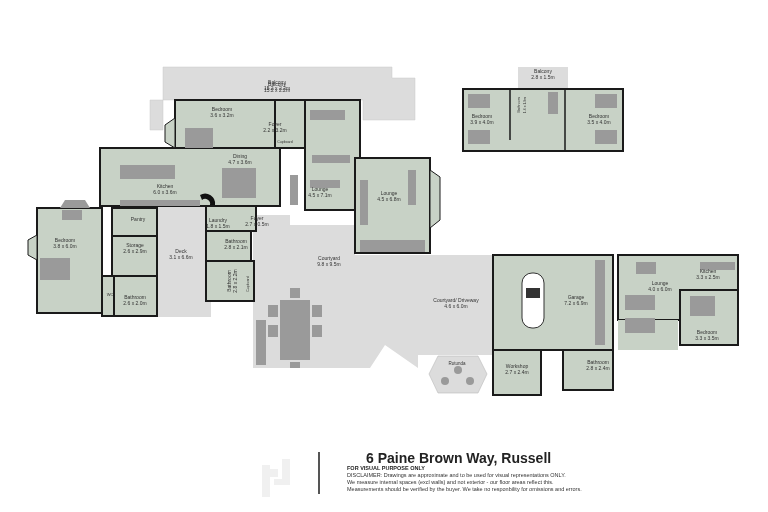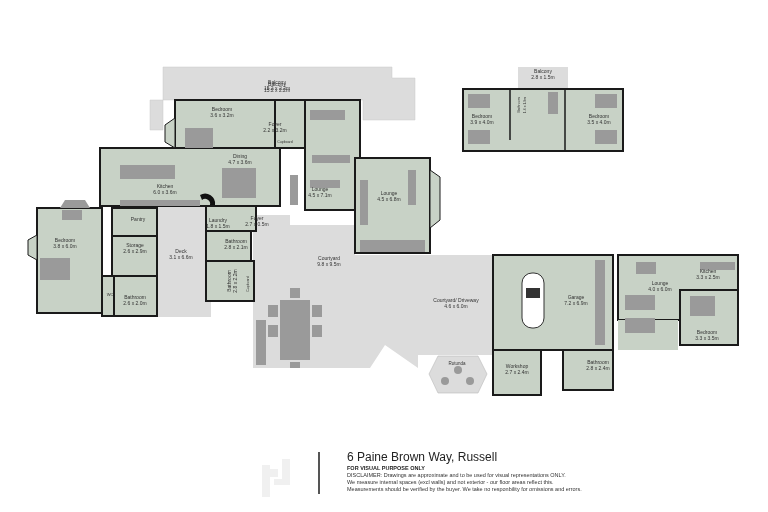--- a/index.html
+++ b/index.html
@@ -5,21 +5,21 @@
   html, body { margin:0; padding:0; background:#ffffff; }
   body { width:768px; height:512px; position:relative; overflow:hidden;
          font-family:"Liberation Sans", sans-serif; }
   .plan { position:absolute; left:0; top:0; width:768px; height:440px; }
   .lbl { position:absolute; font-size:5px; line-height:6px; color:#333; text-align:center;
          transform:translate(-50%,-50%); white-space:nowrap; }
   .lbl .n { display:block; }
   .lbl.v { transform:translate(-50%,-50%) rotate(-90deg); }
   .logo { position:absolute; left:258px; top:455px; width:44px; height:44px; }
   .divider { position:absolute; left:318px; top:452px; width:2px; height:42px; background:#555; }
-  .title { position:absolute; left:347px; top:450px; font-size:12px; font-weight:normal; color:#222; }
+  .title { position:absolute; left:366px; top:450px; font-size:14px; font-weight:bold; color:#222; }
   .purpose { position:absolute; left:347px; top:465px; font-size:5.5px; font-weight:bold; color:#222; }
   .disc { position:absolute; left:347px; top:472px; font-size:5.5px; color:#333; line-height:7.2px; }
 </style>
 </head>
 <body>
 
 <svg class="plan" viewBox="0 0 768 440" xmlns="http://www.w3.org/2000/svg">
 
   <polygon points="163,67 392,67 392,78 415,78 415,120 363,120 363,100 150,100 150,130 163,130" fill="#dcdcdc" stroke="#c8c8c8" stroke-width="0.5"></polygon>
 

